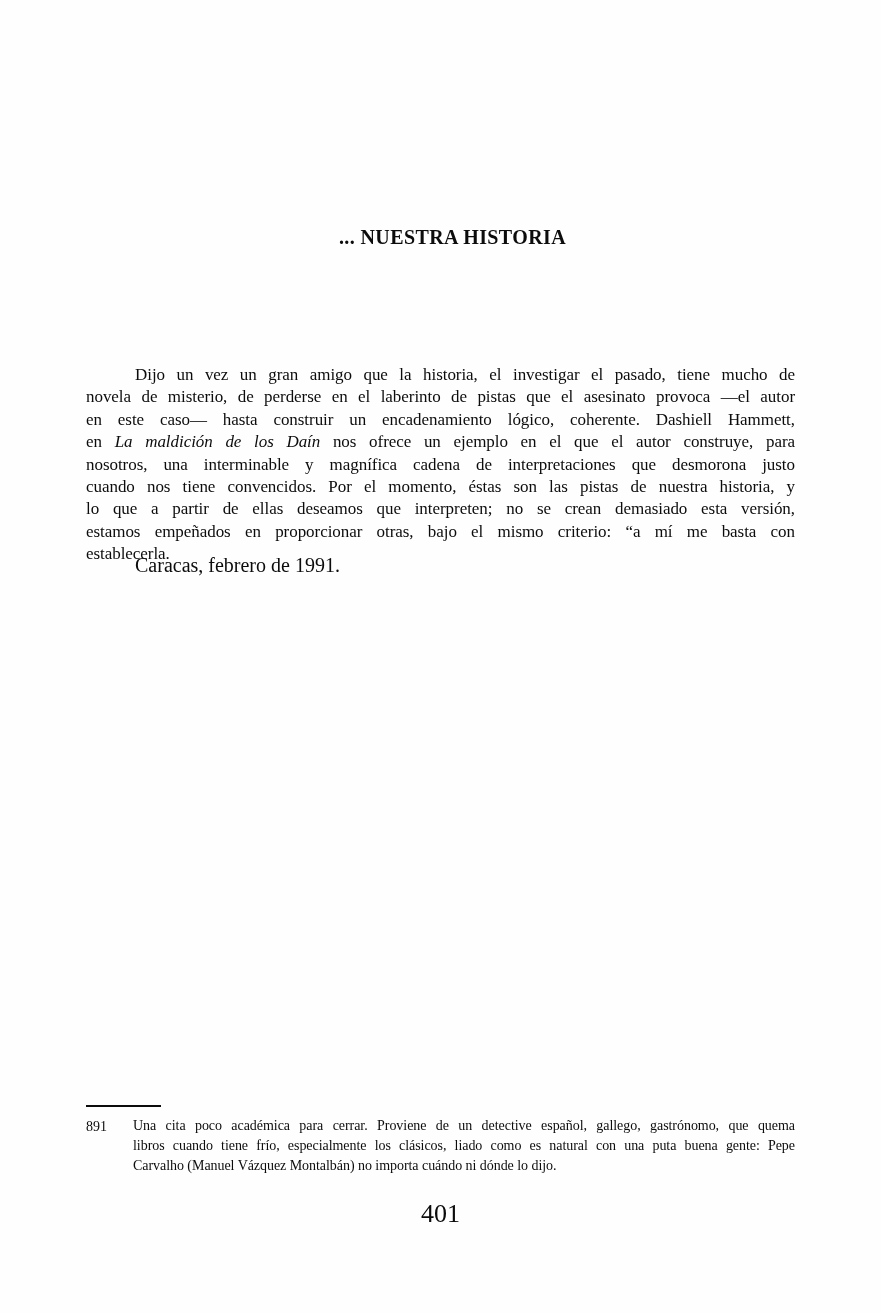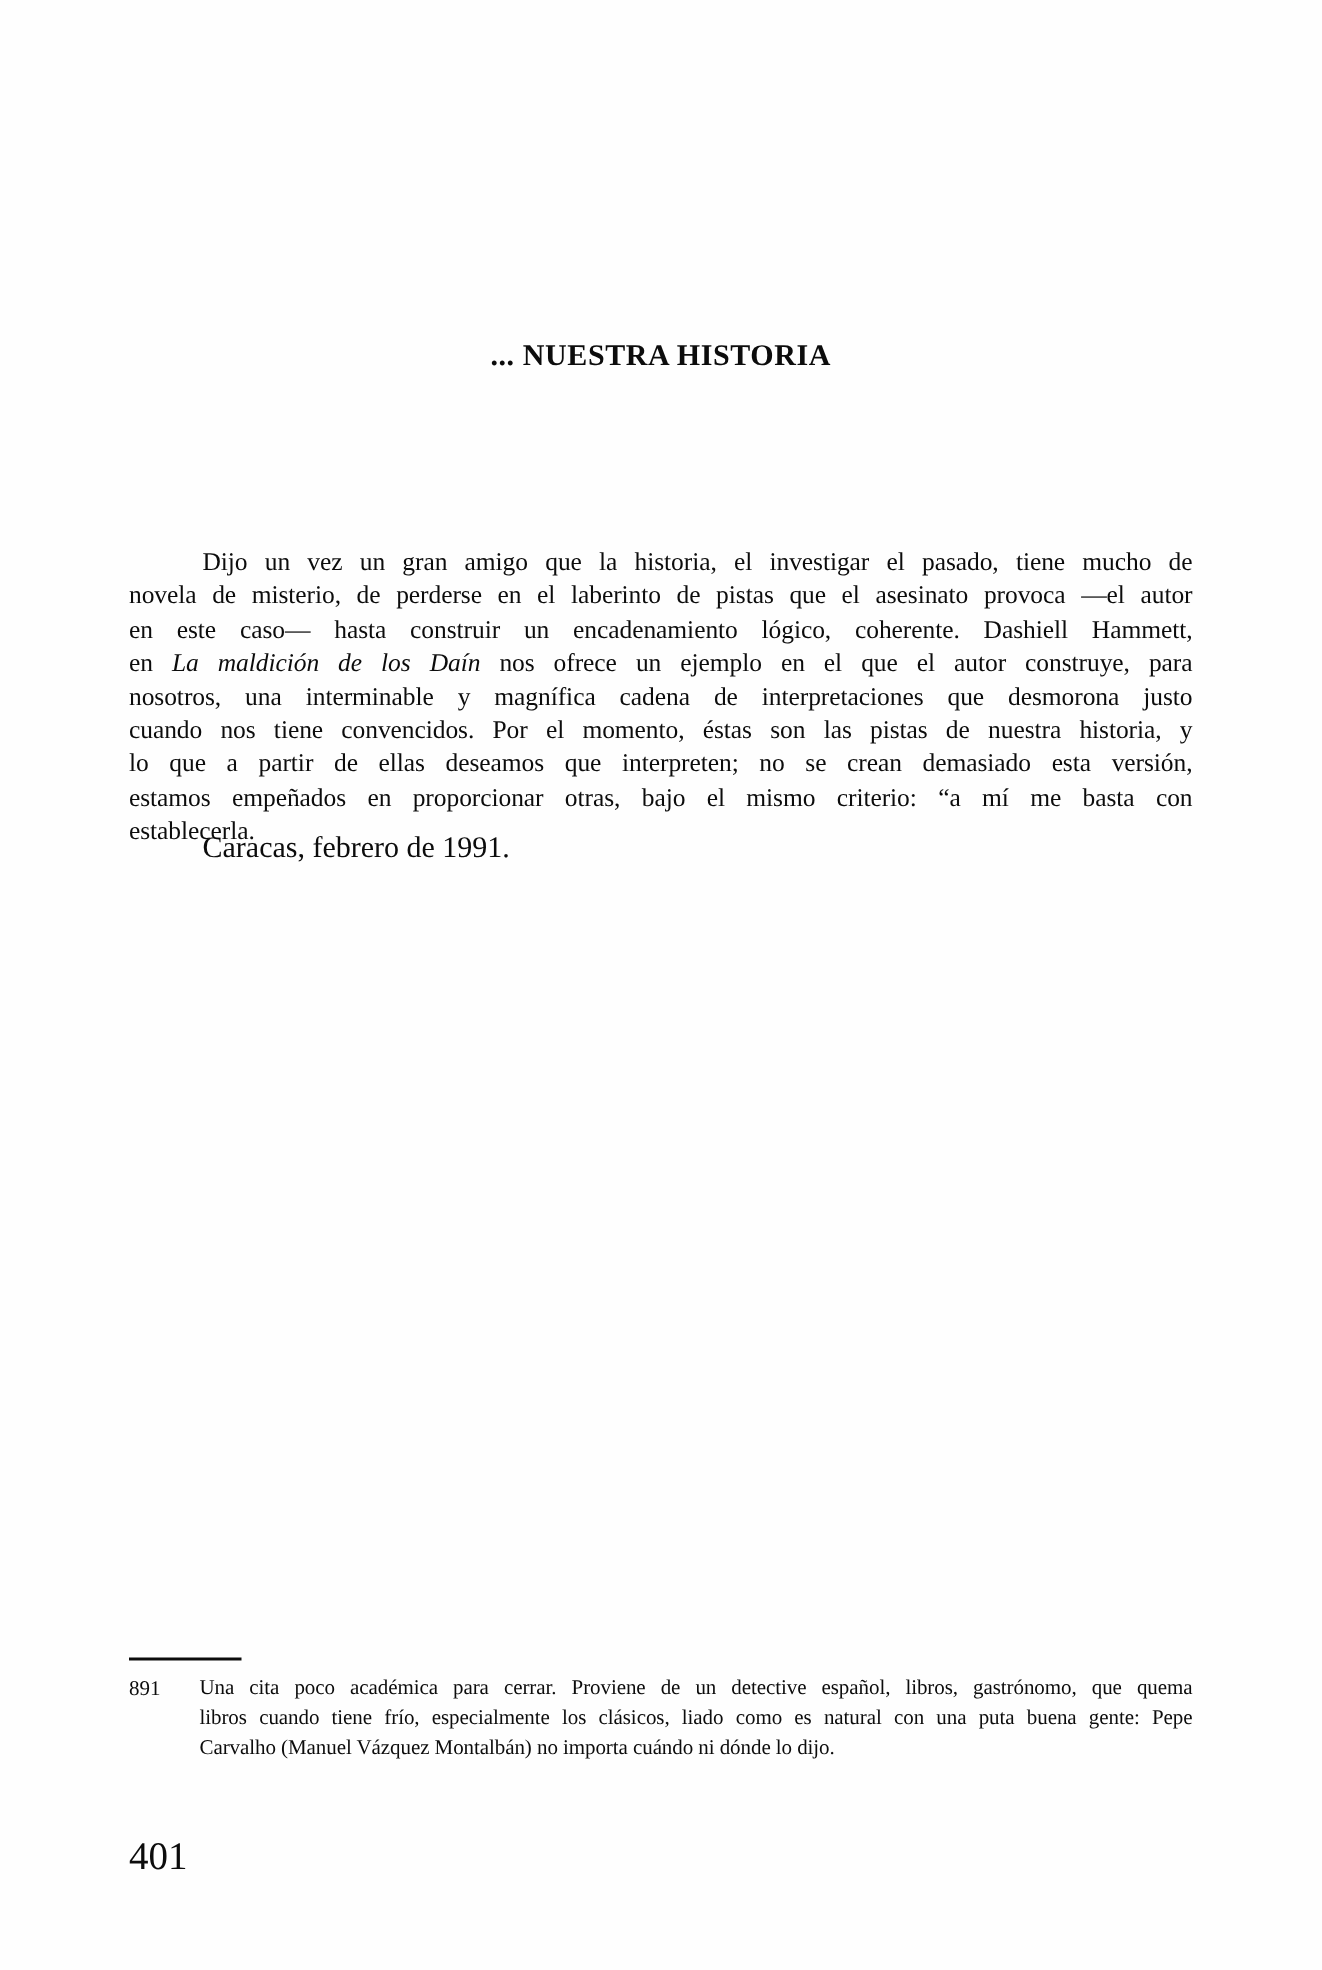--- a/index.html
+++ b/index.html
@@ -15,21 +15,21 @@
     color: #0c0c0c;
     font-family: "Liberation Serif", "DejaVu Serif", serif;
     -webkit-font-smoothing: antialiased;
   }
   .page {
     position: absolute;
     inset: 0;
   }
   .chapter-title {
     position: absolute;
-    left: 86px;
+    left: 98px;
     top: 226px;
     width: 709px;
     text-align: center;
     font-size: 20px;
     font-weight: 700;
     letter-spacing: 0.4px;
     white-space: nowrap;
   }
   .body-paragraph {
     position: absolute;
@@ -90,24 +90,23 @@
     letter-spacing: -0.05px;
   }
   .footnote-text .line {
     height: 20px;
   }
   .page-number {
     position: absolute;
     left: 86px;
     top: 1199px;
     width: 709px;
-    text-align: left;
+    text-align: center;
     font-size: 26px;
     line-height: 30px;
-    margin-top: 24px;
   }
 </style>
 </head>
 <body style="color: rgb(12, 12, 12); background: rgb(254, 254, 254);">
 
 <div class="page">
 
   <div class="chapter-title">... NUESTRA HISTORIA</div>
 
   <div class="body-paragraph">
@@ -122,20 +121,20 @@
       <div class="line last-line">establecerla.</div>
     </div>
 
   <div class="dateline">Caracas, febrero de 1991.</div>
 
   <div class="footnote-rule"></div>
 
   <div class="footnote-number">891</div>
 
   <div class="footnote-text">
-      <div class="line">Una cita poco académica para cerrar. Proviene de un detective español, libros, gastrónomo, que quema</div>
+      <div class="line">Una cita poco académica para cerrar. Proviene de un detective español, gallego, gastrónomo, que quema</div>
       <div class="line">libros cuando tiene frío, especialmente los clásicos, liado como es natural con una puta buena gente: Pepe</div>
       <div class="line last-line">Carvalho (Manuel Vázquez Montalbán) no importa cuándo ni dónde lo dijo.</div>
     </div>
 
   <div class="page-number">401</div>
 
 </div>
 
 </body></html>

